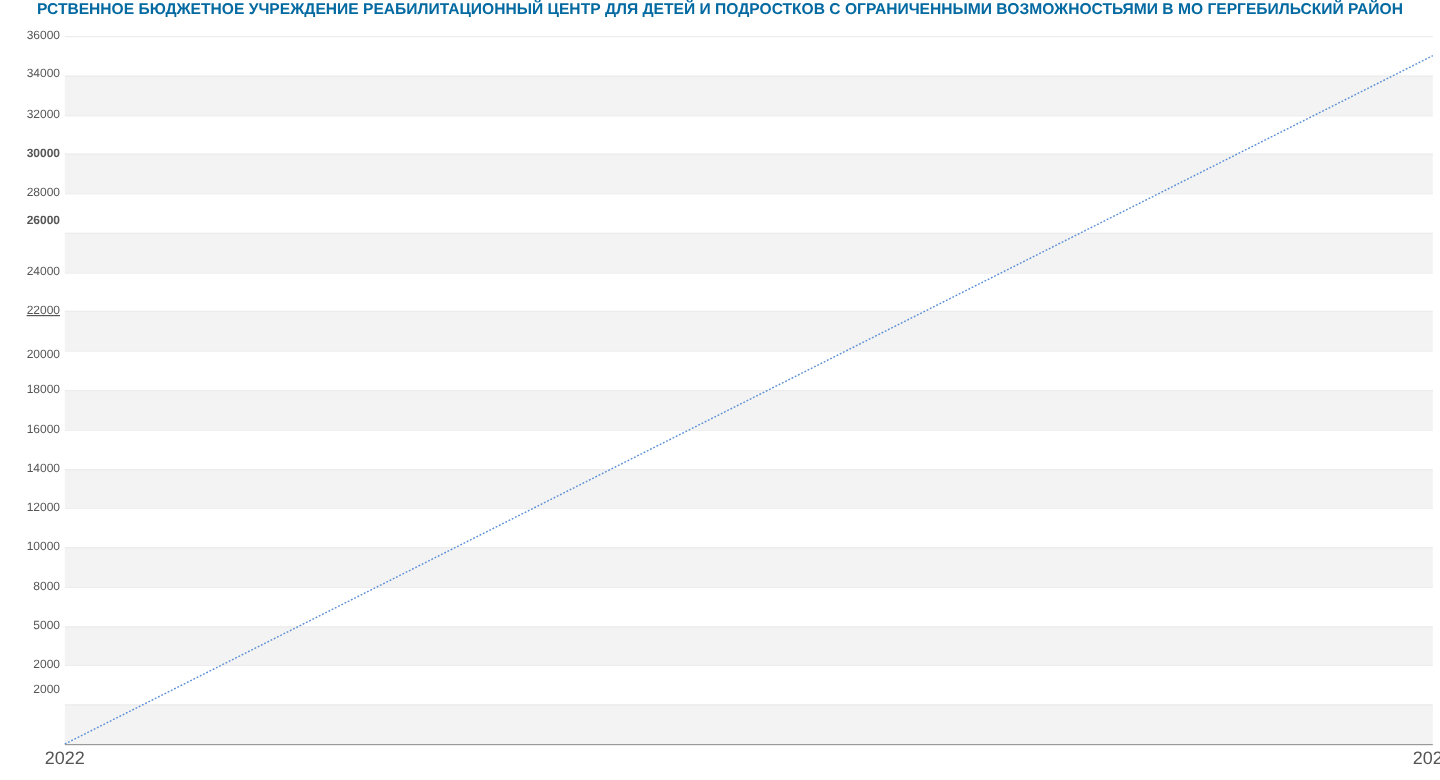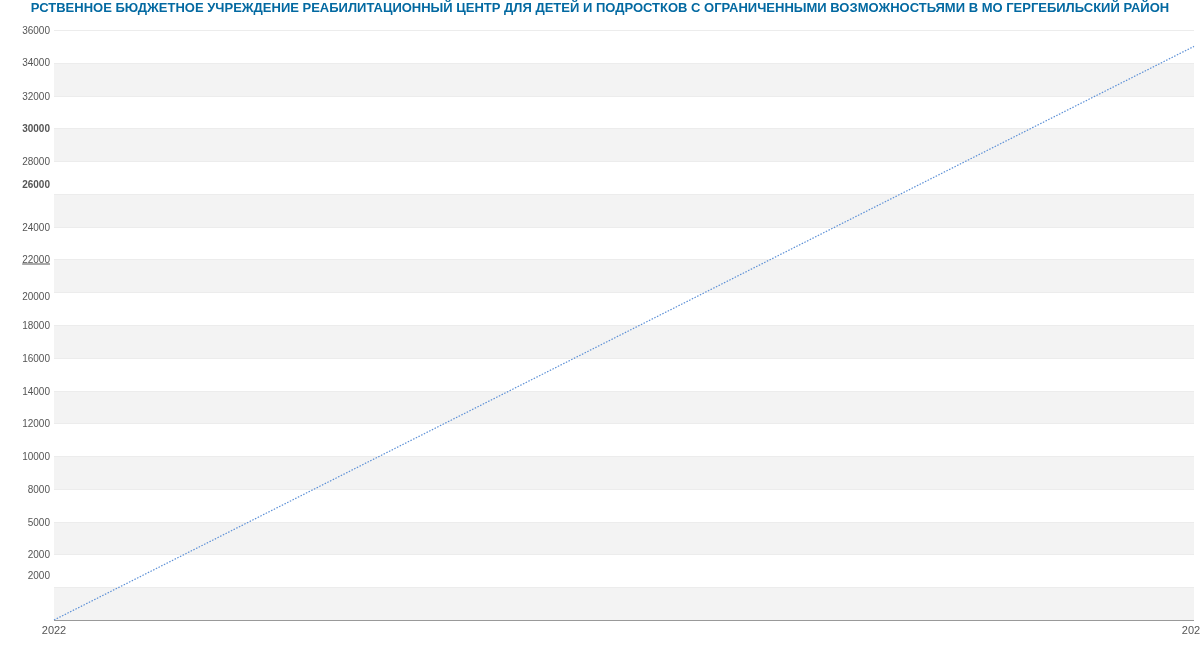--- a/index.html
+++ b/index.html
@@ -47,21 +47,21 @@
       right: 1150px;
       font-size: 10px;
       color: #555;
       transform: translateY(-50%);
       text-align: right;
       width: 42px;
     }
     .x-tick {
       position: absolute;
       top: 624px;
-      font-size: 11px;
+      font-size: 15px;
       color: #555;
       transform: translateX(-50%);
     }
     .axis-line {
       position: absolute;
       background: #999;
     }
     .x-axis {
       left: 54px;
       top: 620px;

